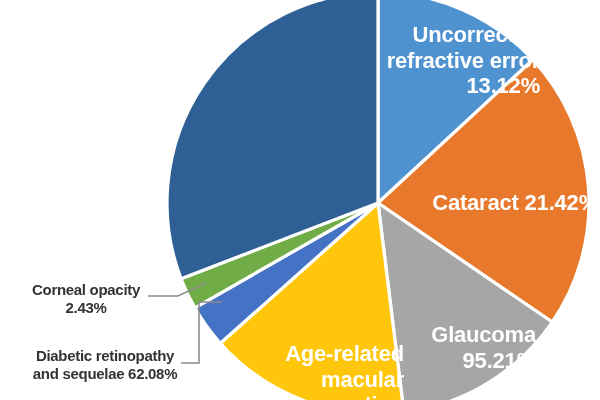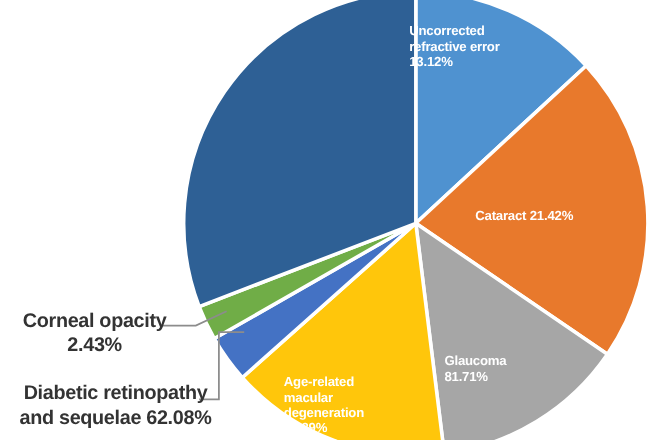--- a/index.html
+++ b/index.html
@@ -35,32 +35,32 @@
   }
   .leader {
     stroke: #8c8c8c;
     stroke-width: 1.6;
     fill: none;
   }
   .inner-label {
     position: absolute;
     color: #ffffff;
     font-weight: bold;
-    font-size: 12px;
+    font-size: 22px;
     line-height: 1.16;
-    text-align: left;
+    text-align: right;
     letter-spacing: -0.2px;
     white-space: pre-line;
     pointer-events: none;
   }
   .outer-label {
     position: absolute;
     color: #333333;
     font-weight: bold;
-    font-size: 18px;
+    font-size: 15px;
     line-height: 1.2;
     text-align: center;
     letter-spacing: -0.3px;
     white-space: pre-line;
   }
   
   #label-uncorrected { left: 372px; top: 22px;  width: 168px; }
   #label-cataract    { left: 432px; top: 178px; width: 166px; margin-top: 12px; }
   #label-glaucoma    { left: 404px; top: 322px; width: 132px; }
   #label-amd         { left: 258px; top: 296px; width: 146px; margin-top: 45px; }
@@ -89,21 +89,21 @@
     </g>
   </svg>
 
   <div class="inner-label" id="label-uncorrected">Uncorrected
 refractive error
 13.12%</div>
 
   <div class="inner-label" id="label-cataract">Cataract 21.42%</div>
 
   <div class="inner-label" id="label-glaucoma">Glaucoma
-81.71%</div>
+95.21%</div>
 
   <div class="inner-label" id="label-amd">Age-related
 macular
 degeneration
 15.39%</div>
 
 
   <div class="outer-label" id="label-corneal">Corneal opacity
 2.43%</div>
 

